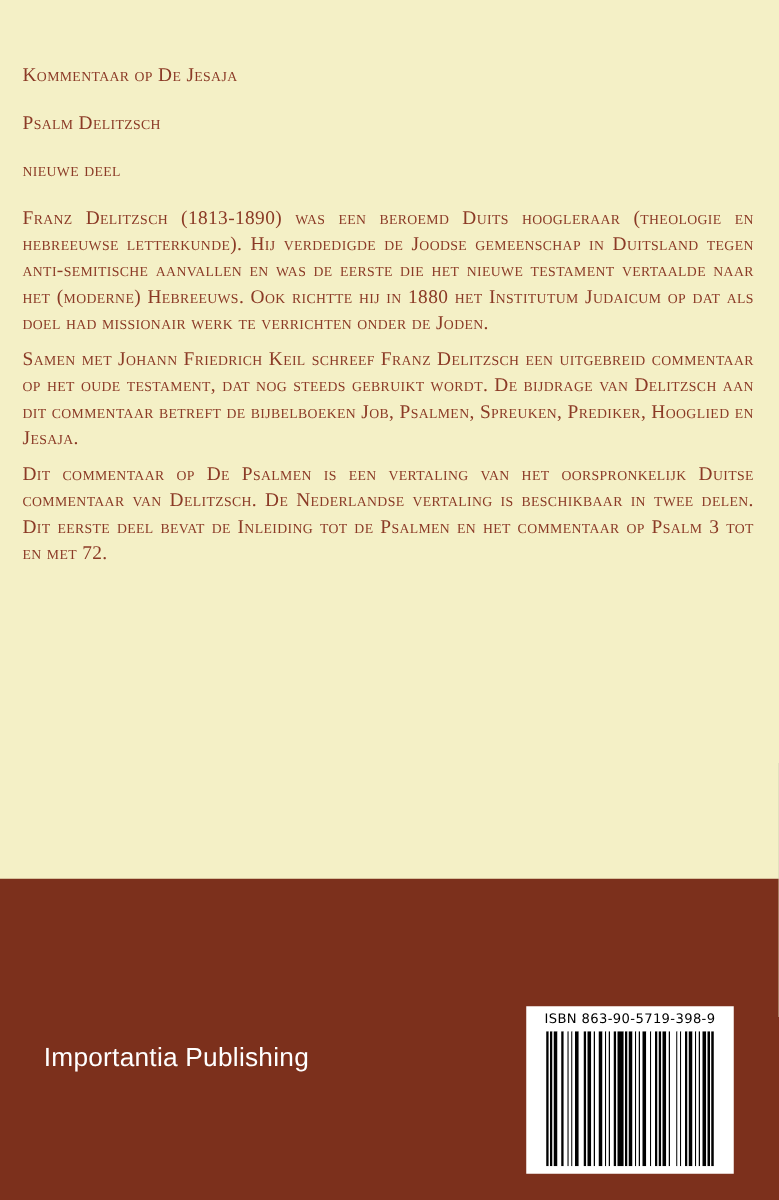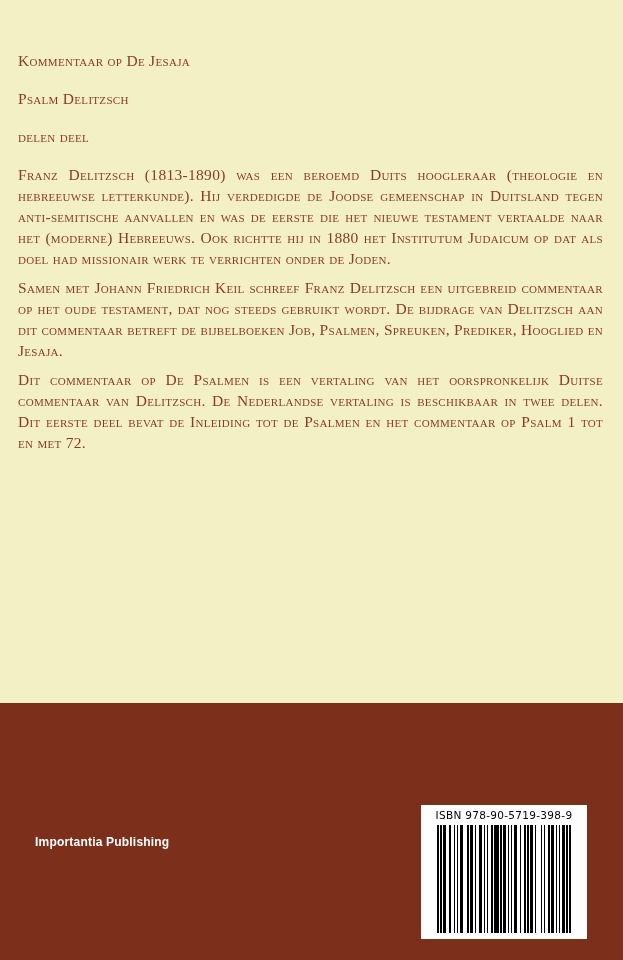--- a/index.html
+++ b/index.html
@@ -55,22 +55,22 @@
     letter-spacing: -2px;
     padding-bottom: 6px;
   }
 
   .publisher-name {
     position: absolute;
     left: 35px;
     top: 132px;
     color: #ffffff;
     font-family: "Liberation Sans", sans-serif;
-    font-weight: bold;
-    font-size: 12px;
+    font-weight: normal;
+    font-size: 21px;
     letter-spacing: 0.2px;
   }
 
   .barcode-box {
     position: absolute;
     left: 421px;
     top: 102px;
     width: 166px;
     height: 134px;
     background: #ffffff;
@@ -97,34 +97,34 @@
   .barcode-bars span { height: 100%; flex: 0 0 auto; }
 </style>
 </head>
 <body>
 
 <div class="page">
 
   <div class="text-block">
     <p class="heading">Kommentaar op De Jesaja</p>
     <p class="heading">Psalm Delitzsch</p>
-    <p class="heading">delen deel</p>
+    <p class="heading">nieuwe deel</p>
 
     <p class="body-par">Franz Delitzsch (1813-1890) was een beroemd Duits hoogleraar (theologie en hebreeuwse letterkunde). Hij verdedigde de Joodse gemeenschap in Duitsland tegen anti-semitische aanvallen en was de eerste die het nieuwe testament vertaalde naar het (moderne) Hebreeuws. Ook richtte hij in 1880 het Institutum Judaicum op dat als doel had missionair werk te verrichten onder de Joden.</p>
     <p class="body-par">Samen met Johann Friedrich Keil schreef Franz Delitzsch een uitgebreid commentaar op het oude testament, dat nog steeds gebruikt wordt. De bijdrage van Delitzsch aan dit commentaar betreft de bijbelboeken Job, Psalmen, Spreuken, Prediker, Hooglied en Jesaja.</p>
-    <p class="body-par">Dit commentaar op De Psalmen is een vertaling van het oorspronkelijk Duitse commentaar van Delitzsch. De Nederlandse vertaling is beschikbaar in twee delen. Dit eerste deel bevat de Inleiding tot de Psalmen en het commentaar op Psalm 1 tot en met 72.</p>
+    <p class="body-par">Dit commentaar op De Psalmen is een vertaling van het oorspronkelijk Duitse commentaar van Delitzsch. De Nederlandse vertaling is beschikbaar in twee delen. Dit eerste deel bevat de Inleiding tot de Psalmen en het commentaar op Psalm 3 tot en met 72.</p>
   </div>
 
   <div class="footer-band">
 
 
     <div class="publisher-name">Importantia Publishing</div>
 
     <div class="barcode-box">
-      <span class="isbn-label">ISBN 978-90-5719-398-9</span>
+      <span class="isbn-label">ISBN 863-90-5719-398-9</span>
       <div class="barcode-bars">
           <span style="width: 1.5px; background: rgb(0, 0, 0);"></span>
           <span style="width: 1.5px; background: rgb(255, 255, 255);"></span>
           <span style="width: 1.5px; background: rgb(0, 0, 0);"></span>
           <span style="width: 1.5px; background: rgb(255, 255, 255);"></span>
           <span style="width: 3px; background: rgb(0, 0, 0);"></span>
           <span style="width: 3px; background: rgb(255, 255, 255);"></span>
           <span style="width: 1.5px; background: rgb(0, 0, 0);"></span>
           <span style="width: 3px; background: rgb(255, 255, 255);"></span>
           <span style="width: 1.5px; background: rgb(0, 0, 0);"></span>

